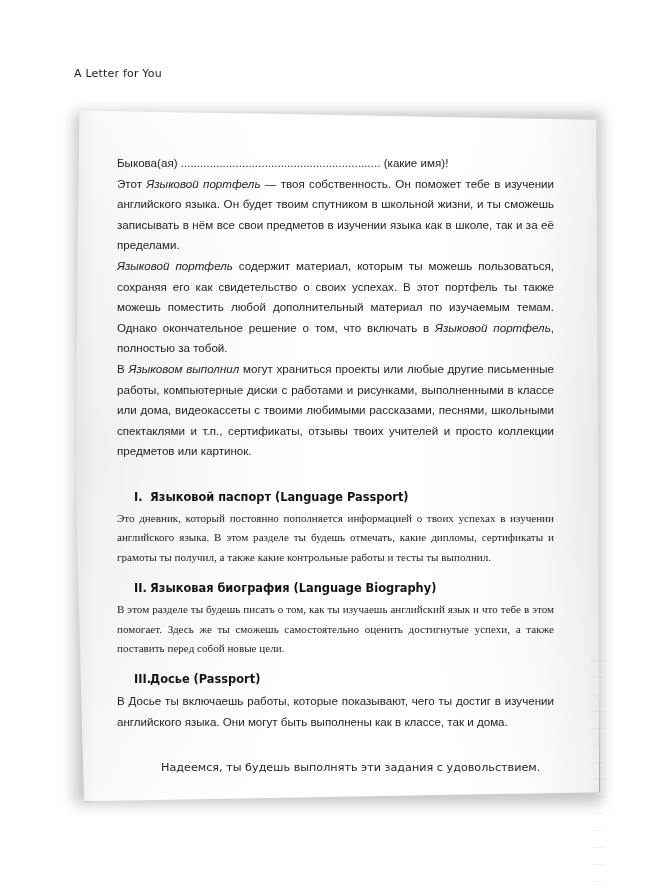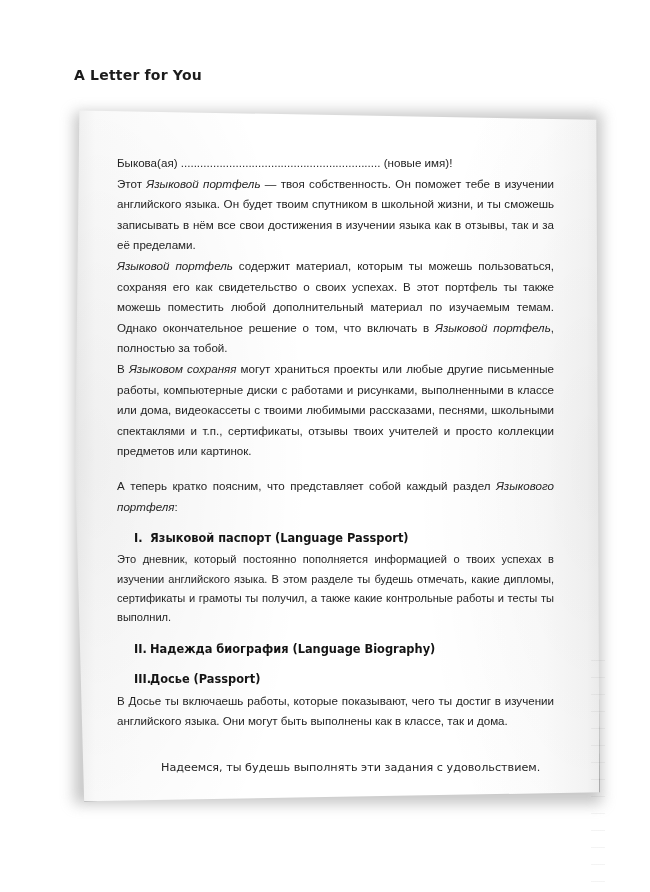--- a/index.html
+++ b/index.html
@@ -15,22 +15,22 @@
     font-family: "Liberation Sans", sans-serif;
     -webkit-font-smoothing: antialiased;
   }
 
   
   .doc-title {
     position: absolute;
     left: 74px;
     top: 52px;
     font-family: "DejaVu Sans", sans-serif;
-    font-size: 14px;
-    font-weight: bold;
+    font-size: 11px;
+    font-weight: normal;
     color: #1c1c1c;
     letter-spacing: 0.2px;
     margin-top: 15px;
   }
 
   
   .scan-wrap {
     position: absolute;
     left: 62px;
     top: 100px;
@@ -138,21 +138,21 @@
   }
   .hd .num {
     width: 33px;
     flex: 0 0 33px;
     padding-left: 17px;
     box-sizing: border-box;
   }
   .hd .txt { flex: 1; }
 
   .p-b {
-    font-family: Liberation Sans, sans-serif;
+    font-family: Liberation Serif, serif;
     font-size: 11.1px;
     line-height: 19.4px;
     text-align: justify;
     color: #242424;
     margin-top: 3px;
   }
 
   .p-b-just {
     font-family: "Liberation Sans", sans-serif;
     font-size: 11.6px;
@@ -202,45 +202,45 @@
 <h1 class="doc-title">A Letter for You</h1>
 
 <div class="scan-wrap">
   <div class="sheet-shadow"></div>
 
   <div class="sheet">
     <div class="sheet-curve"></div>
 
     <div class="content">
 
-      <div class="salutation"><span>Быкова(ая) </span><span>..............................................................</span><span> (новые имя)!</span></div>
-
-      <p class="p-a"><span>Этот </span><i>Языковой портфель</i><span> — твоя собственность. Он поможет тебе в изучении английского языка. Он будет твоим спутником в школьной жизни, и ты сможешь записывать в нём все свои достижения в изучении языка как в отзывы, так и за её пределами.</span></p>
+      <div class="salutation"><span>Быкова(ая) </span><span>..............................................................</span><span> (какие имя)!</span></div>
+
+      <p class="p-a"><span>Этот </span><i>Языковой портфель</i><span> — твоя собственность. Он поможет тебе в изучении английского языка. Он будет твоим спутником в школьной жизни, и ты сможешь записывать в нём все свои предметов в изучении языка как в школе, так и за её пределами.</span></p>
 
       <p class="p-a"><i>Языковой портфель</i><span> содержит материал, которым ты можешь пользоваться, сохраняя его как свидетельство о своих успехах. В этот портфель ты также можешь поместить любой дополнительный материал по изучаемым темам. Однако окончательное решение о том, что включать в </span><i>Языковой портфель</i><span>, полностью за тобой.</span></p>
 
-      <p class="p-a"><span>В </span><i>Языковом сохраняя</i><span> могут храниться проекты или любые другие письменные работы, компьютерные диски с работами и рисунками, выполненными в классе или дома, видеокассеты с твоими любимыми рассказами, песнями, школьными спектаклями и т.п., сертификаты, отзывы твоих учителей и просто коллекции предметов или картинок.</span></p>
+      <p class="p-a"><span>В </span><i>Языковом выполнил</i><span> могут храниться проекты или любые другие письменные работы, компьютерные диски с работами и рисунками, выполненными в классе или дома, видеокассеты с твоими любимыми рассказами, песнями, школьными спектаклями и т.п., сертификаты, отзывы твоих учителей и просто коллекции предметов или картинок.</span></p>
 
       <div class="block-gap"></div>
 
-      <p class="p-a"><span>А теперь кратко поясним, что представляет собой каждый раздел </span><i>Языкового портфеля</i><span>:</span></p>
 
       <div class="sec">
         <div class="hd">
           <span class="num">I.</span>
           <span class="txt">Языковой паспорт (Language Passport)</span>
         </div>
         <p class="p-b">Это дневник, который постоянно пополняется информацией о твоих успехах в изучении английского языка. В этом разделе ты будешь отмечать, какие дипломы, сертификаты и грамоты ты получил, а также какие контрольные работы и тесты ты выполнил.</p>
       </div>
 
       <div class="sec">
         <div class="hd">
           <span class="num">II.</span>
-          <span class="txt">Надежда биография (Language Biography)</span>
+          <span class="txt">Языковая биография (Language Biography)</span>
         </div>
+        <p class="p-b">В этом разделе ты будешь писать о том, как ты изучаешь английский язык и что тебе в этом помогает. Здесь же ты сможешь самостоятельно оценить достигнутые успехи, а также поставить перед собой новые цели.</p>
       </div>
 
       <div class="sec">
         <div class="hd">
           <span class="num">III.</span>
           <span class="txt">Досье (Passport)</span>
         </div>
         <p class="p-b-just">В Досье ты включаешь работы, которые показывают, чего ты достиг в изучении английского языка. Они могут быть выполнены как в классе, так и дома.</p>
       </div>
 

